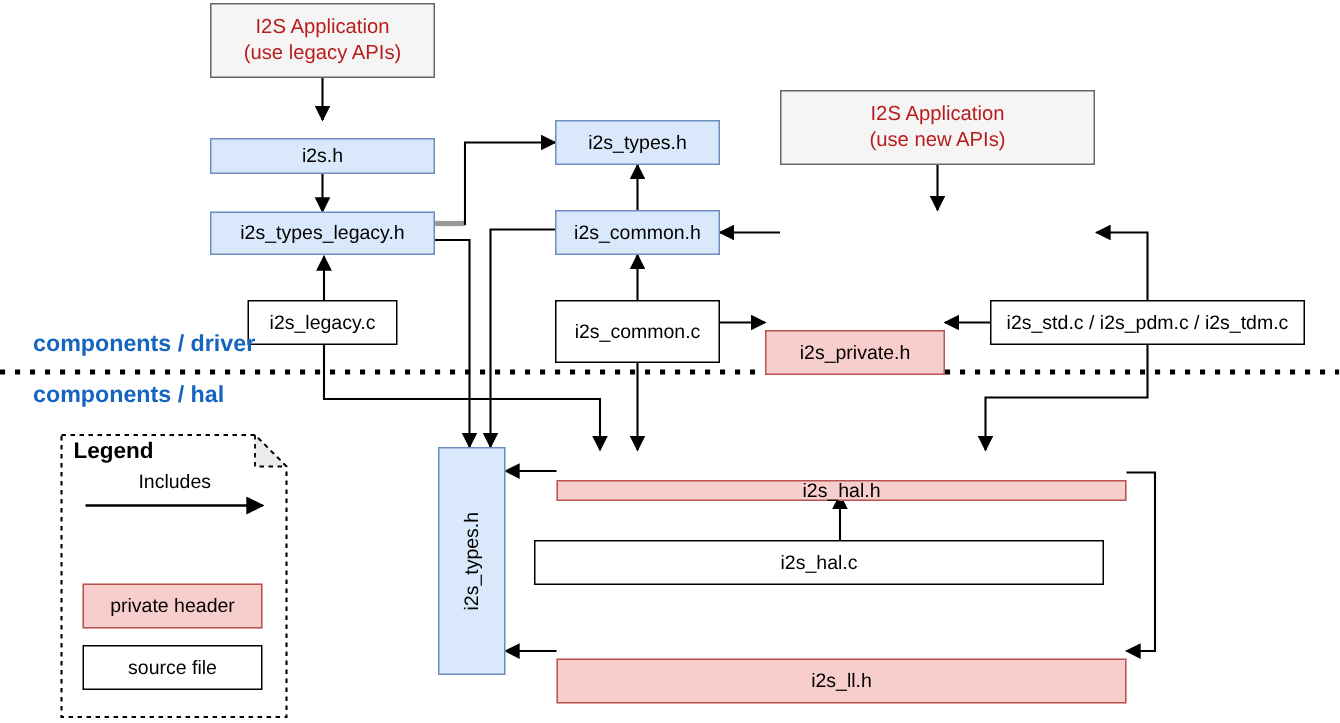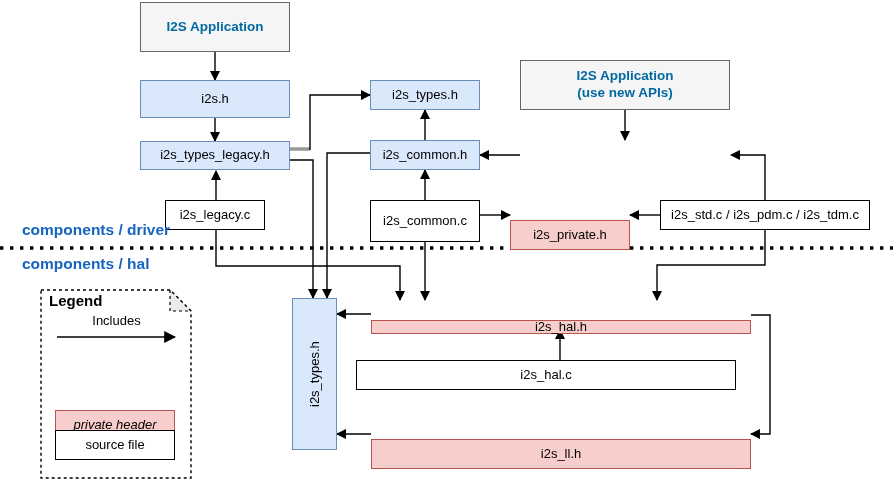--- a/index.html
+++ b/index.html
@@ -14,21 +14,21 @@
   #canvas{position:relative;width:893px;height:482px;overflow:hidden;background:#fff;}
   #wires{position:absolute;left:0;top:0;z-index:1;}
   .box{
     position:absolute;z-index:2;box-sizing:border-box;
     display:flex;align-items:center;justify-content:center;text-align:center;
     font-size:13px;color:#000;border:1px solid #000;line-height:1.25;
   }
   .blue{background:var(--public-header-fill);border-color:var(--public-header-border);}
   .red{background:var(--private-header-fill);border-color:var(--private-header-border);margin-top:20px;}
   .white{background:var(--source-fill);border-color:var(--source-border);}
-  .gray{background:var(--app-fill);border-color:var(--app-border);color:#0369a1;font-size:13.5px;font-weight:bold;}
+  .gray{background:var(--app-fill);border-color:var(--app-border);color:#b91c1c;font-size:13.5px;}
   .gray .l2{display:block;}
   .vbox span{transform:rotate(-90deg);white-space:nowrap;}
   .section-label{
     position:absolute;left:22px;z-index:2;font-weight:bold;font-size:15.5px;
     color:var(--section-label-color);
   }
   #label-driver{top:221px;}
   #label-hal{top:255px;}
   .legend-item{left:55px;width:120px;height:30px;}
   #legend-title{position:absolute;left:49px;top:292px;z-index:3;font-weight:bold;font-size:15px;color:#000;}
@@ -73,23 +73,24 @@
     <path d="M751,315 L770,315 L770,434 L751,434" stroke="#000" stroke-width="1.4" fill="none" marker-end="url(#arr)"></path>
 
     <path d="M41,290 L170,290 L191,311 L191,478 L41,478 Z" fill="#fff" stroke="#000" stroke-width="1.4" stroke-dasharray="3 3"></path>
     <path d="M170,290 L170,311 L191,311 Z" fill="#EBEBEB" stroke="#000" stroke-width="1.2" stroke-dasharray="3 3"></path>
     <path d="M57,337 L175,337" stroke="#000" stroke-width="1.6" fill="none" marker-end="url(#arr)"></path>
   </svg>
 
   <div class="box gray" style="left:140px;top:2px;width:150px;height:50px;">
     <div>
       <span>I2S Application</span>
+      <span class="l2">(use legacy APIs)</span>
     </div>
   </div>
-  <div class="box blue" style="left:140px;top:80px;width:150px;height:38px;">i2s.h</div>
+  <div class="box blue" style="left:140px;top:92px;width:150px;height:24px;">i2s.h</div>
   <div class="box blue" style="left:140px;top:141px;width:150px;height:29px;">i2s_types_legacy.h</div>
   <div class="box white" style="left:165px;top:200px;width:100px;height:30px;">i2s_legacy.c</div>
   <div class="box blue" style="left:370px;top:80px;width:110px;height:30px;">i2s_types.h</div>
   <div class="box blue" style="left:370px;top:140px;width:110px;height:30px;">i2s_common.h</div>
   <div class="box white" style="left:370px;top:200px;width:110px;height:42px;">i2s_common.c</div>
   <div class="box gray" style="left:520px;top:60px;width:210px;height:50px;">
     <div>
       <span>I2S Application</span>
       <span class="l2">(use new APIs)</span>
     </div>
@@ -102,16 +103,16 @@
 
   <div class="box blue vbox" style="left:292px;top:298px;width:45px;height:152px;">
     <span>i2s_types.h</span>
   </div>
   <div class="box red" style="left:371px;top:300px;width:380px;height:14px;">i2s_hal.h</div>
   <div class="box white" style="left:356px;top:360px;width:380px;height:30px;">i2s_hal.c</div>
   <div class="box red" style="left:371px;top:419px;width:380px;height:30px;">i2s_ll.h</div>
 
   <div id="legend-title">Legend</div>
   <div id="legend-includes">Includes</div>
-  <div class="box red legend-item" style="top:390px;font-style:italic;">private header</div>
+  <div class="box red legend-item" style="top:369px;">private header</div>
   <div class="box white legend-item" style="top:430px;">source file</div>
 
 </div>
 
 </body></html>

